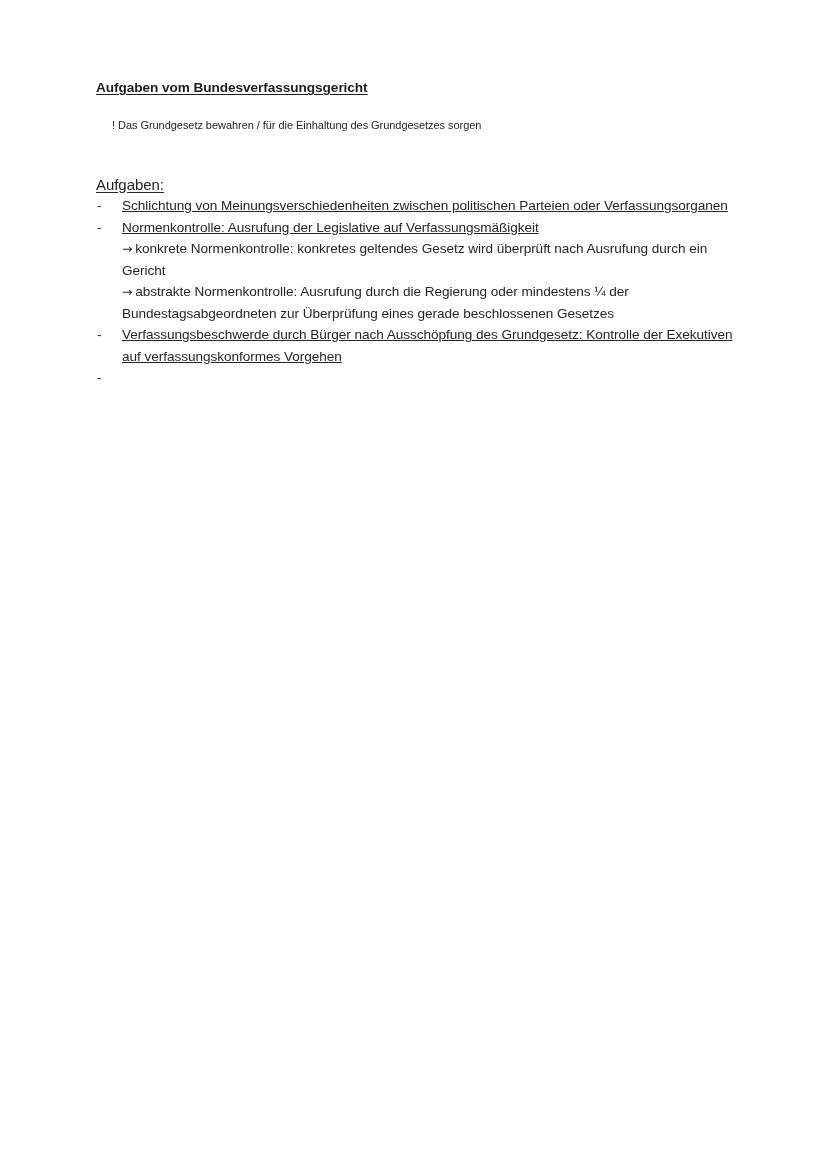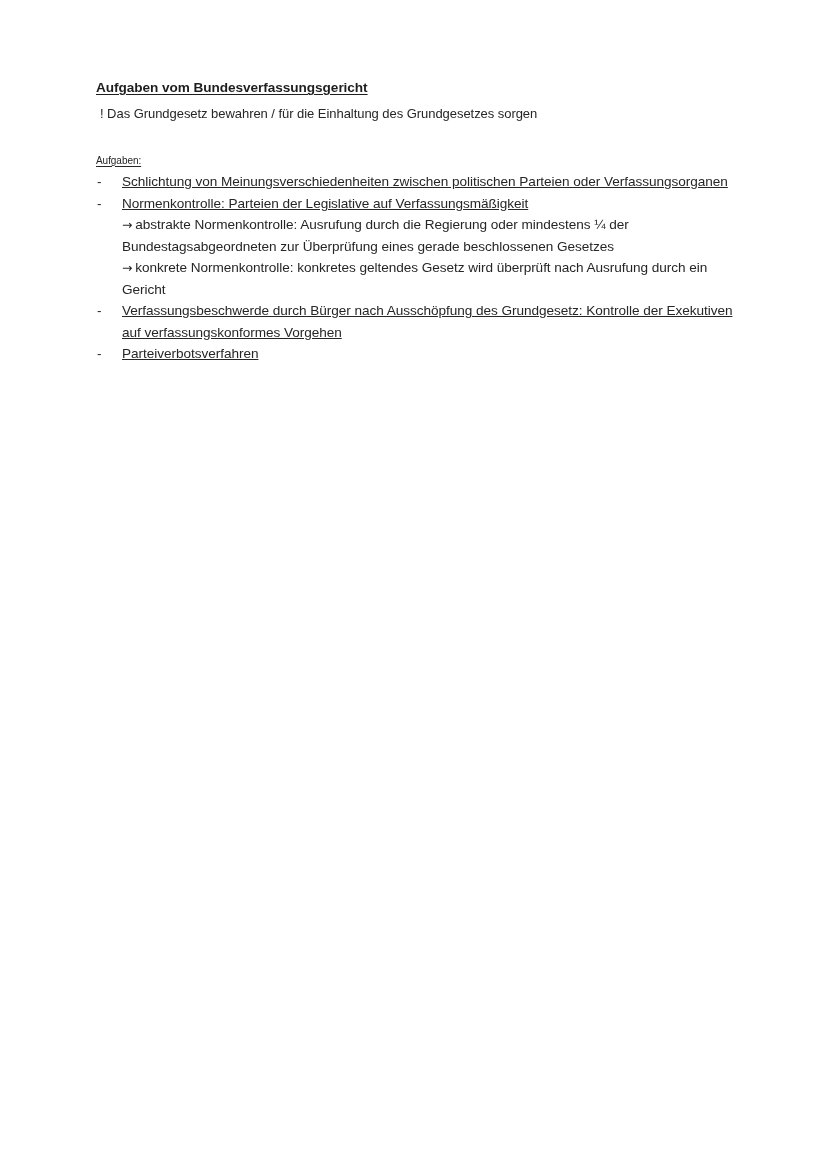--- a/index.html
+++ b/index.html
@@ -36,32 +36,32 @@
     font-weight: bold;
     line-height: 21.5px;
     text-decoration: underline;
     text-underline-offset: 2px;
     letter-spacing: -0.05px;
     margin: 0;
     color: #1e1e1e;
   }
 
   .intro-line {
-    font-size: 13px;
+    font-size: 11px;
     line-height: 21.5px;
-    margin: 4px;
+    margin: 16px;
     letter-spacing: -0.05px;
   }
 
   .spacer {
     height: 21.5px;
   }
 
   .section-label {
-    font-size: 10px;
+    font-size: 15px;
     line-height: 21.5px;
     margin: 0;
     text-decoration: underline;
     text-underline-offset: 2px;
     letter-spacing: -0.05px;
     display: inline-block;
   }
 
   .list {
     margin: 0;
@@ -120,28 +120,27 @@
       <span class="section-label">Aufgaben:</span>
     </div>
 
     <ul class="list" id="task-list">
         <li class="list-item">
           <span class="dash">-</span>
           <span class="item-text">Schlichtung von Meinungsverschiedenheiten zwischen politischen Parteien oder Verfassungsorganen</span>
         </li>
         <li class="list-item">
           <span class="dash">-</span>
-          <span class="item-text">Normenkontrolle: Parteien der Legislative auf Verfassungsmäßigkeit</span>
+          <span class="item-text">Normenkontrolle: Ausrufung der Legislative auf Verfassungsmäßigkeit</span>
+          <span class="sub-line"><span class="arrow-glyph">→</span><span>konkrete Normenkontrolle: konkretes geltendes Gesetz wird überprüft nach Ausrufung durch ein Gericht</span></span>
           <span class="sub-line"><span class="arrow-glyph">→</span><span>abstrakte Normenkontrolle: Ausrufung durch die Regierung oder mindestens ¼ der Bundestagsabgeordneten zur Überprüfung eines gerade beschlossenen Gesetzes</span></span>
-          <span class="sub-line"><span class="arrow-glyph">→</span><span>konkrete Normenkontrolle: konkretes geltendes Gesetz wird überprüft nach Ausrufung durch ein Gericht</span></span>
         </li>
         <li class="list-item">
           <span class="dash">-</span>
           <span class="item-text">Verfassungsbeschwerde durch Bürger nach Ausschöpfung des Grundgesetz: Kontrolle der Exekutiven auf verfassungskonformes Vorgehen</span>
         </li>
         <li class="list-item">
           <span class="dash">-</span>
-          <span class="item-text">Parteiverbotsverfahren</span>
         </li>
       </ul>
 
   </div>
 </div>
 
 </body></html>

